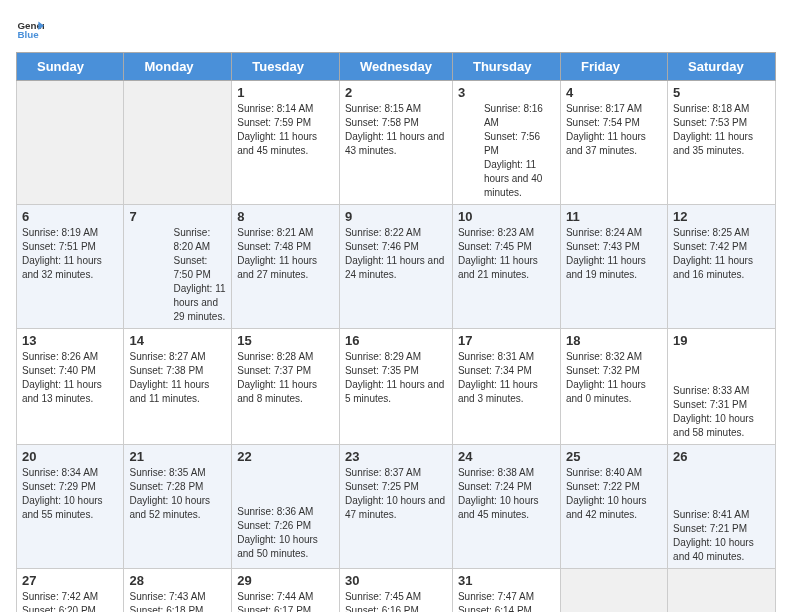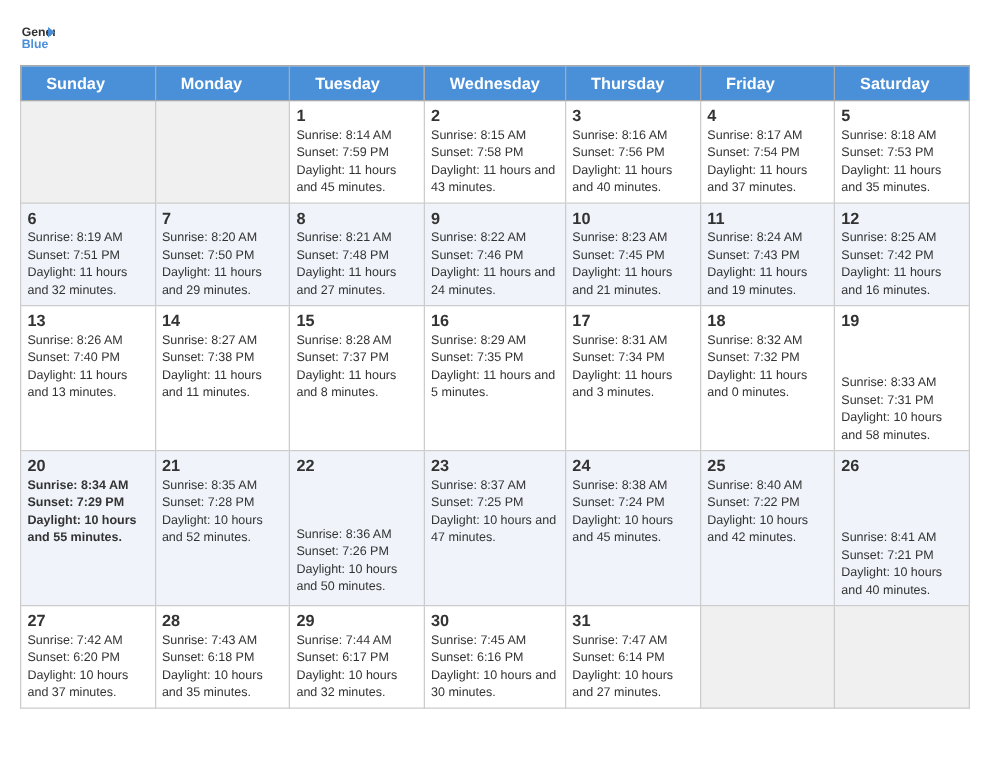--- a/index.html
+++ b/index.html
@@ -126,21 +126,21 @@
 Daylight: 11 hours and 45 minutes.</div>
         </td>
         <td>
           <div class="day-num">2</div>
           <div class="day-info" style="white-space: pre-line;">Sunrise: 8:15 AM
 Sunset: 7:58 PM
 Daylight: 11 hours and 43 minutes.</div>
         </td>
         <td>
           <div class="day-num">3</div>
-          <div class="day-info" style="white-space: pre-line;">Sunrise: 8:16 AM
+          <div class="day-info" style="white-space: pre-line; margin-left: 26px;">Sunrise: 8:16 AM
 Sunset: 7:56 PM
 Daylight: 11 hours and 40 minutes.</div>
         </td>
         <td>
           <div class="day-num">4</div>
           <div class="day-info" style="white-space: pre-line;">Sunrise: 8:17 AM
 Sunset: 7:54 PM
 Daylight: 11 hours and 37 minutes.</div>
         </td>
         <td>
@@ -152,21 +152,21 @@
       </tr>
       <tr>
         <td>
           <div class="day-num">6</div>
           <div class="day-info" style="white-space: pre-line;">Sunrise: 8:19 AM
 Sunset: 7:51 PM
 Daylight: 11 hours and 32 minutes.</div>
         </td>
         <td>
           <div class="day-num">7</div>
-          <div class="day-info" style="white-space: pre-line;">Sunrise: 8:20 AM
+          <div class="day-info" style="white-space: pre-line; margin-left: 44px;">Sunrise: 8:20 AM
 Sunset: 7:50 PM
 Daylight: 11 hours and 29 minutes.</div>
         </td>
         <td>
           <div class="day-num">8</div>
           <div class="day-info" style="white-space: pre-line;">Sunrise: 8:21 AM
 Sunset: 7:48 PM
 Daylight: 11 hours and 27 minutes.</div>
         </td>
         <td>
@@ -234,21 +234,21 @@
         <td>
           <div class="day-num">19</div>
           <div class="day-info" style="white-space: pre-line; margin-top: 36px;">Sunrise: 8:33 AM
 Sunset: 7:31 PM
 Daylight: 10 hours and 58 minutes.</div>
         </td>
       </tr>
       <tr>
         <td>
           <div class="day-num">20</div>
-          <div class="day-info" style="white-space: pre-line; font-weight: bold;">Sunrise: 8:34 AM
+          <div class="day-info" style="white-space: pre-line;">Sunrise: 8:34 AM
 Sunset: 7:29 PM
 Daylight: 10 hours and 55 minutes.</div>
         </td>
         <td>
           <div class="day-num">21</div>
           <div class="day-info" style="white-space: pre-line;">Sunrise: 8:35 AM
 Sunset: 7:28 PM
 Daylight: 10 hours and 52 minutes.</div>
         </td>
         <td>

